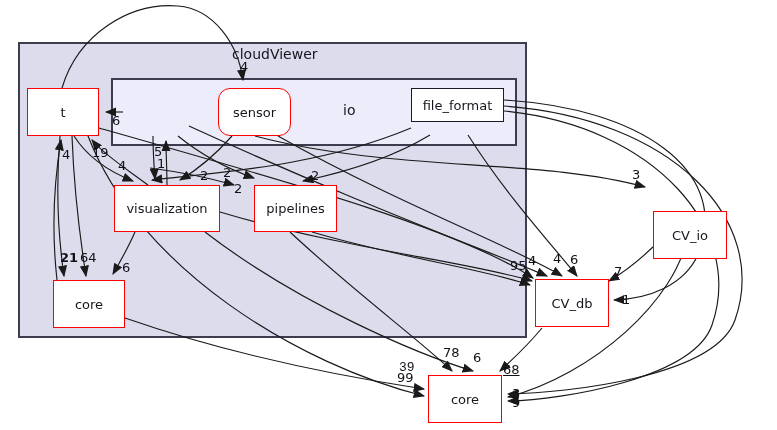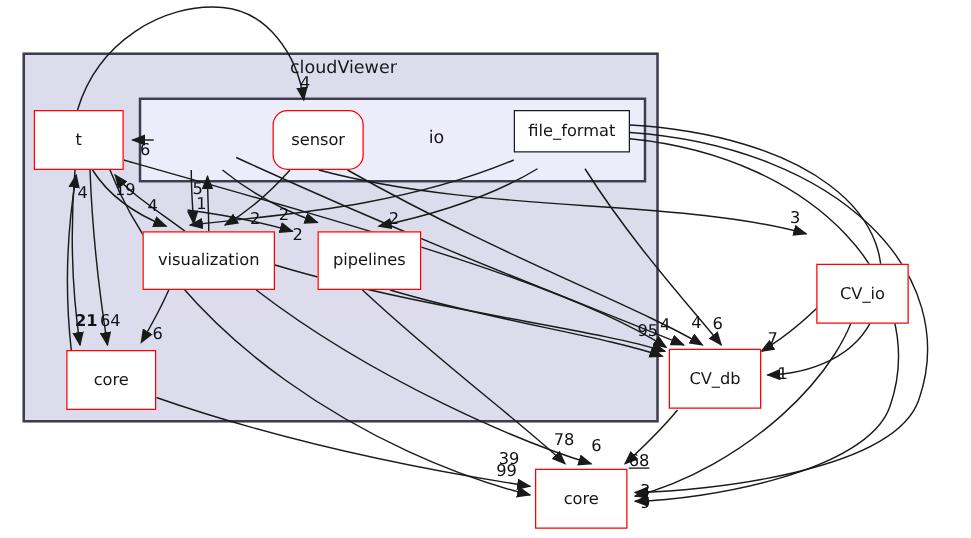--- a/index.html
+++ b/index.html
@@ -98,17 +98,17 @@
     <span class="edge-label" style="left: 122px; top: 261px;">6</span>
     <span class="edge-label" style="left: 510px; top: 259px;">95</span>
     <span class="edge-label" style="left: 528px; top: 254px;">4</span>
     <span class="edge-label" style="left: 553px; top: 252px;">4</span>
     <span class="edge-label" style="left: 570px; top: 253px;">6</span>
     <span class="edge-label" style="left: 614px; top: 265px;">7</span>
     <span class="edge-label" style="left: 622px; top: 293px;">1</span>
     <span class="edge-label" style="left: 443px; top: 346px;">78</span>
     <span class="edge-label" style="left: 473px; top: 351px;">6</span>
     <span class="edge-label" style="left: 503px; top: 363px; text-decoration: underline;">68</span>
-    <span class="edge-label" style="left: 399px; top: 361px;">39</span>
+    <span class="edge-label" style="left: 399px; top: 361px; font-family: Liberation Mono, monospace;">39</span>
     <span class="edge-label" style="left: 397px; top: 371px;">99</span>
     <span class="edge-label" style="left: 512px; top: 387px;">3</span>
     <span class="edge-label" style="left: 512px; top: 396px;">9</span>
   </div>
 
 </body></html>

